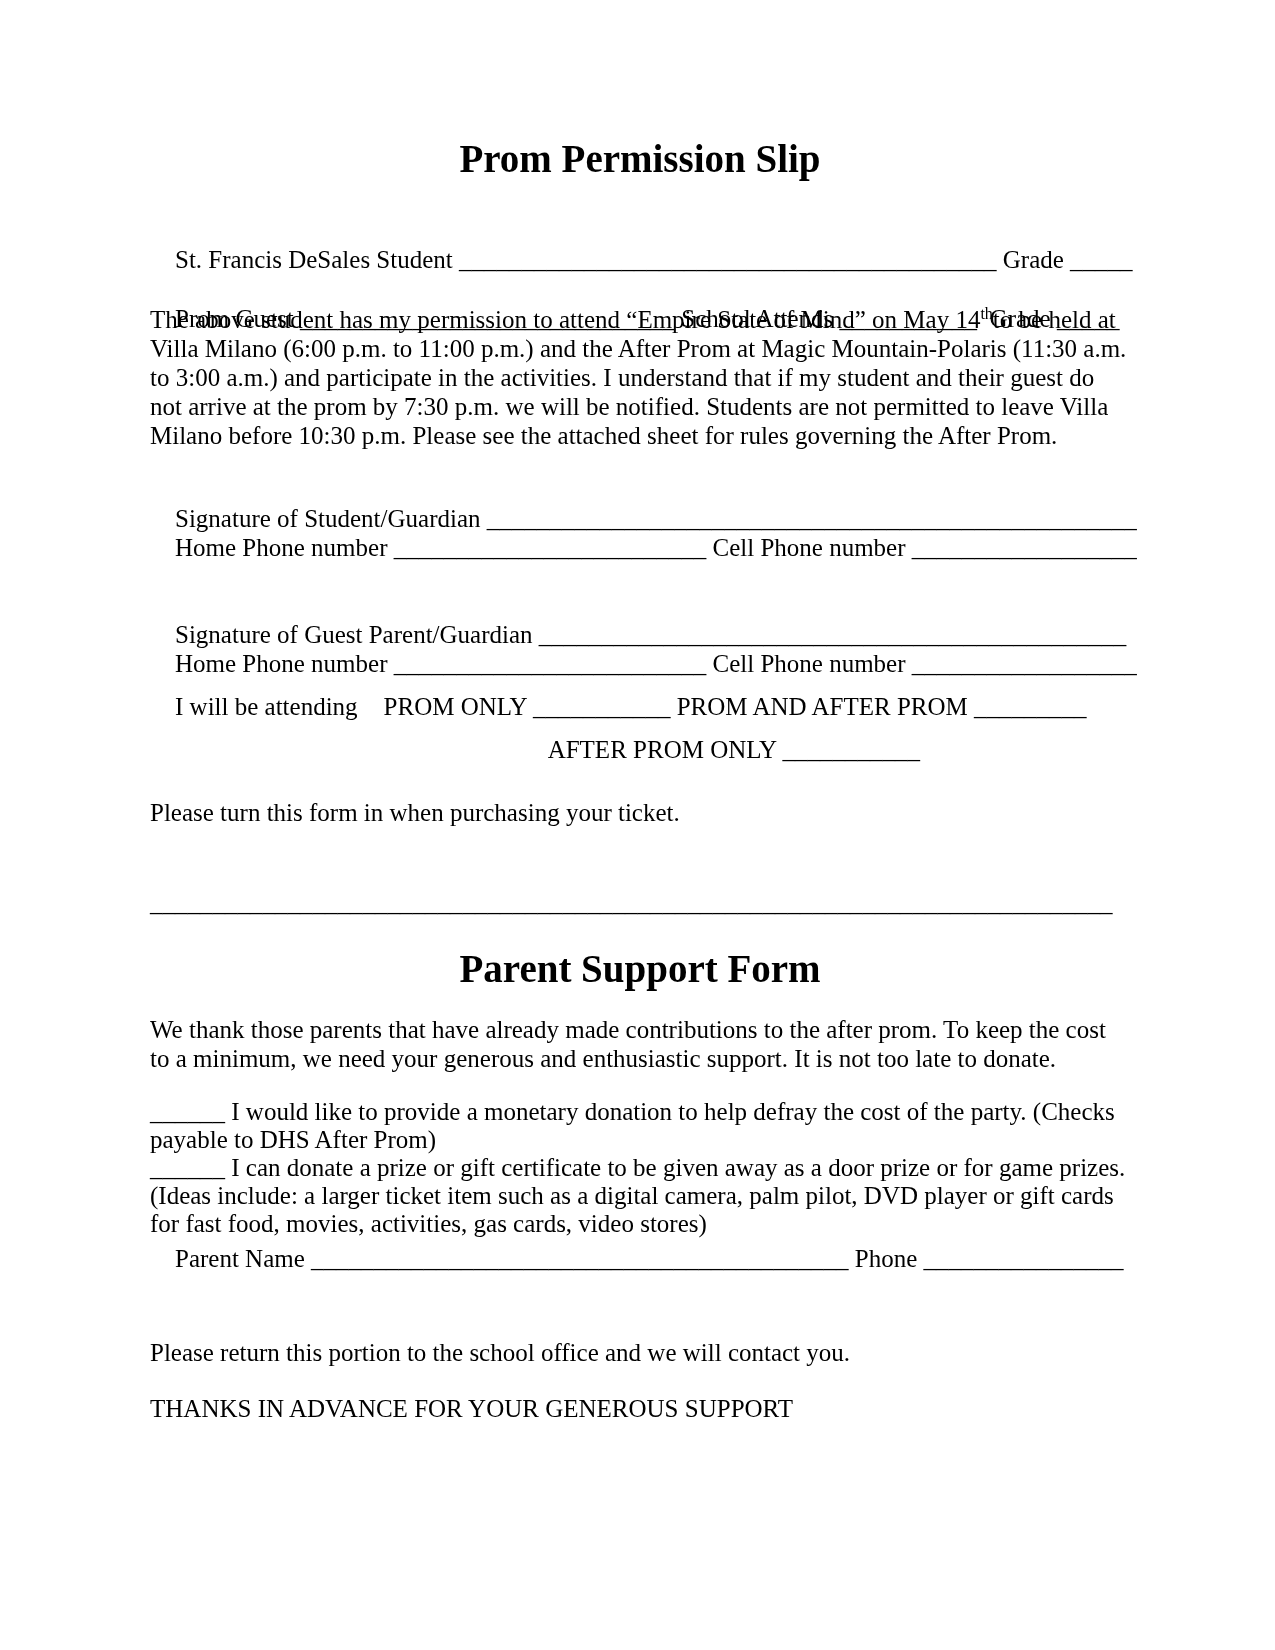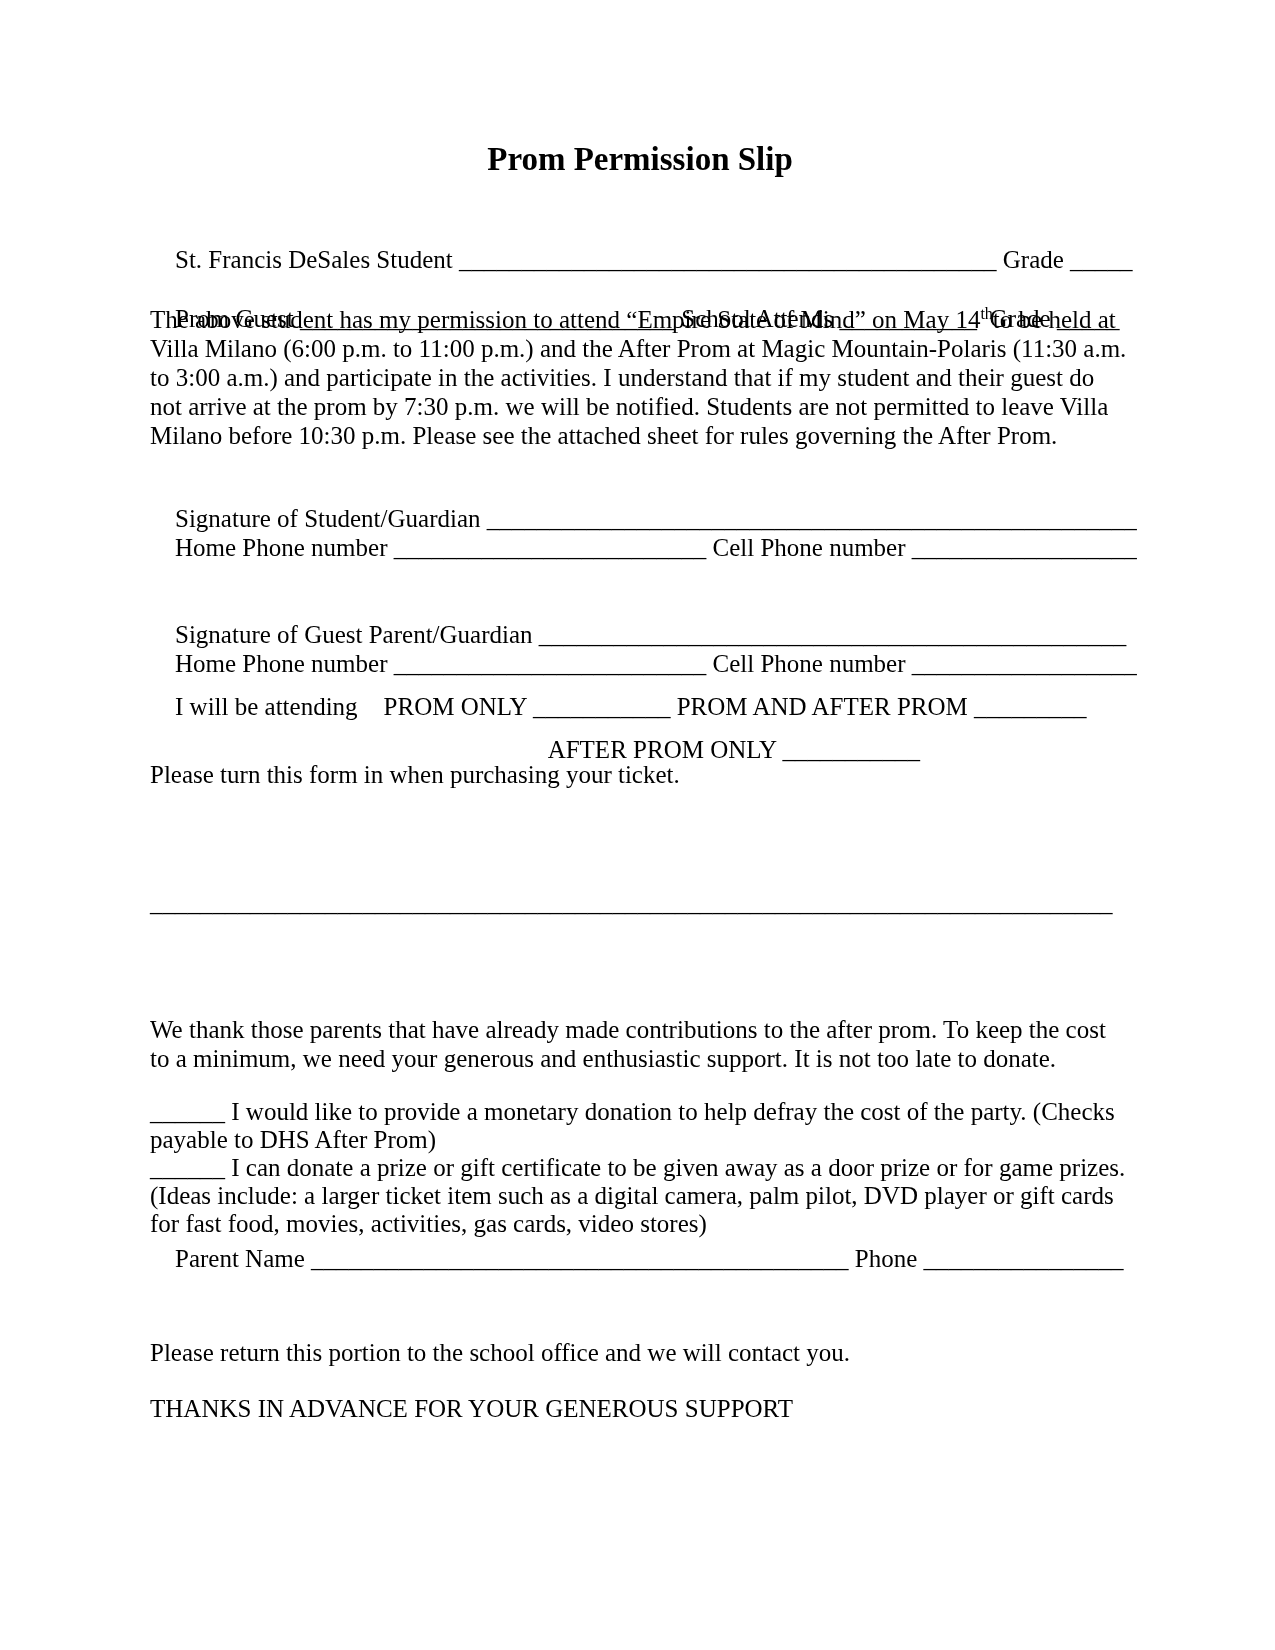--- a/index.html
+++ b/index.html
@@ -12,21 +12,21 @@
     font-family: "Liberation Serif", "DejaVu Serif", serif;
     font-size: 25px;
     color: #000000;
     overflow: hidden;
   }
   .block { position: absolute; left: 150px; width: 980px; }
   .row { white-space: pre; line-height: 29px; }
   .para { line-height: 29px; }
   .opt  { line-height: 28px; }
   .h1 {
-    font-size: 33px;
+    font-size: 39px;
     font-weight: bold;
     line-height: 38px;
     text-align: center;
     white-space: nowrap;
   }
   .sup { font-size: 16px; vertical-align: super; line-height: 0; }
   .tab { display: inline-block; width: 26px; }
   .blank { letter-spacing: 0; }
 </style>
 </head>
@@ -65,24 +65,25 @@
   </div>
 
   <div class="block row" style="top:663px;">
     <span>I will be attending</span><span class="tab"></span><span>PROM ONLY </span><span class="blank">___________</span><span> PROM AND AFTER PROM </span><span class="blank">_________</span>
   </div>
 
   <div class="block row" style="top:706px; left:524px; width:606px;">
     <span>AFTER PROM ONLY </span><span class="blank">___________</span>
   </div>
 
-  <div class="block row" style="top:760px;">Please turn this form in when purchasing your ticket.</div>
+  <div class="block row" style="top:798px;">Please turn this form in when purchasing your ticket.</div>
 
   <div class="block row" style="top:888px;">_____________________________________________________________________________</div>
 
+  <div class="block h1" style="top:950px;">Parent Support Form</div>
 
   <div class="block para" style="top:1015px;">We thank those parents that have already made contributions to the after prom. To keep the cost to a minimum, we need your generous and enthusiastic support. It is not too late to donate.</div>
 
   <div class="block opt" style="top:1098px;">
     <span class="blank">______</span><span> I would like to provide a monetary donation to help defray the cost of the party. (Checks payable to DHS After Prom)</span>
   </div>
 
   <div class="block opt" style="top:1154px;">
     <span class="blank">______</span><span> I can donate a prize or gift certificate to be given away as a door prize or for game prizes. (Ideas include: a larger ticket item such as a digital camera, palm pilot, DVD player or gift cards for fast food, movies, activities, gas cards, video stores)</span>
   </div>

